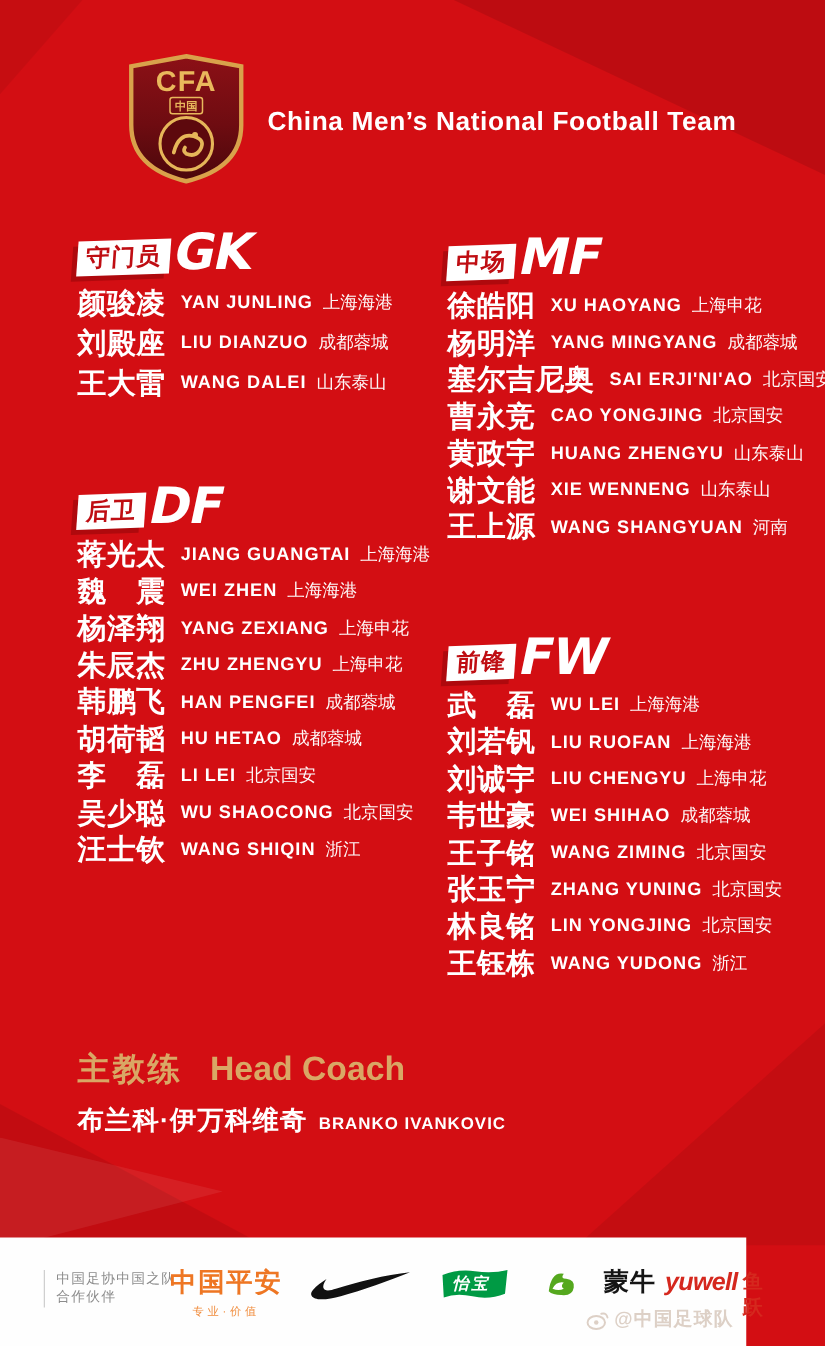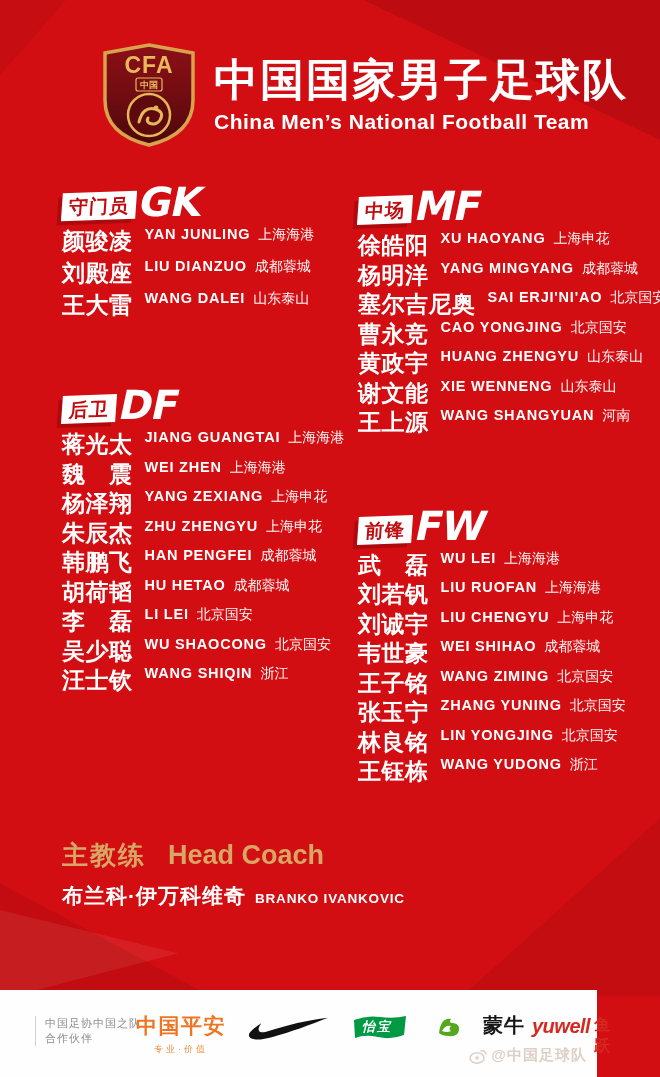--- a/index.html
+++ b/index.html
@@ -37,21 +37,21 @@
     box-shadow:-4px 4px 0 rgba(110,0,4,.35);
     letter-spacing:1px; white-space:nowrap;
   }
   .sec-en {
     color:#fff; font-weight:900; font-size:40px; line-height:.9;
     margin-left:4px; transform:skewX(-12deg);
     font-family:"DejaVu Sans","Liberation Sans",sans-serif;
     letter-spacing:-1px; white-space:nowrap;
   }
   .sec-rows { margin-top:0; }
-  .player-row { display:flex; align-items:flex-start; height:29.5px; color:#fff; white-space:nowrap; }
+  .player-row { display:flex; align-items:center; height:29.5px; color:#fff; white-space:nowrap; }
   .sec-gk .player-row { height:32px; }
   .p-cn  { font-size:23px; font-weight:700; letter-spacing:.5px; }
   .p-py  { font-size:14.5px; font-weight:700; letter-spacing:.8px; margin-left:12px; }
   .p-club{ font-size:14px;  font-weight:500; margin-left:8px; opacity:.97; }
   .roster-section + .roster-section.sec-df { margin-top:67px; }
   .roster-section + .roster-section.sec-fw { margin-top:73px; }
 
   
   .coach { position:absolute; left:62px; top:838px; }
   .coach-line1 { color:#d9a765; font-weight:900; display:flex; align-items:baseline;gap:12px; }
@@ -102,21 +102,20 @@
       </defs>
       <path d="M51 3 L95 11 V58 C95 84 76 97 51 103 C26 97 7 84 7 58 V11 Z" fill="url(#shieldGrad)" stroke="#d9a24b" stroke-width="3.5"></path>
       <text x="51" y="31" text-anchor="middle" font-size="23" font-weight="bold" fill="#e9b85c" font-family="Liberation Sans, sans-serif" letter-spacing="1">CFA</text>
       <rect x="38" y="36" width="26" height="13" fill="none" stroke="#e9b85c" stroke-width="1.2" rx="2"></rect>
       <text x="51" y="46" text-anchor="middle" font-size="9" font-weight="bold" fill="#e9b85c">中国</text>
       <circle cx="51" cy="73" r="21" fill="#5d090d" stroke="#e6b659" stroke-width="2.5"></circle>
       <path d="M41 80 q4 -16 16 -13 q10 3 5 11 q-4 6 -11 3 q-3 -2 -1 -5" fill="none" stroke="#e6b659" stroke-width="3" stroke-linecap="round"></path>
       <circle cx="58" cy="66" r="2.4" fill="#e6b659"></circle>
     </svg>
     <div class="titles">
-      <div class="title-cn">中国国家男子足球队</div>
       <div class="title-en">China Men’s National Football Team</div>
     </div>
   </div>
 
   <div class="col col-left" id="col-0">
     <section class="roster-section sec-gk">
       <div class="sec-head">
         <span class="sec-box">守门员</span>
         <span class="sec-en">GK</span>
       </div>

